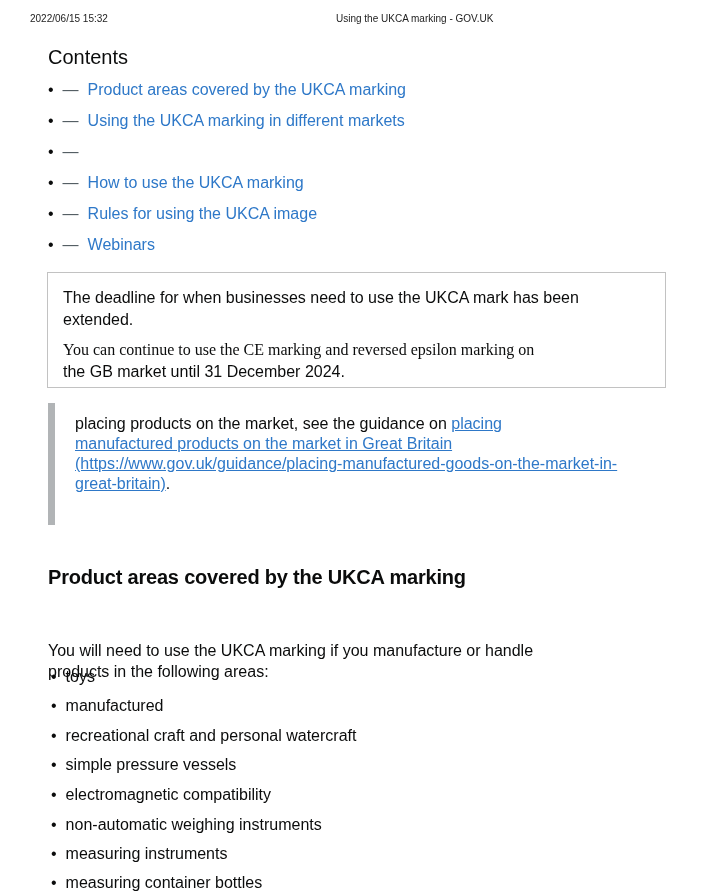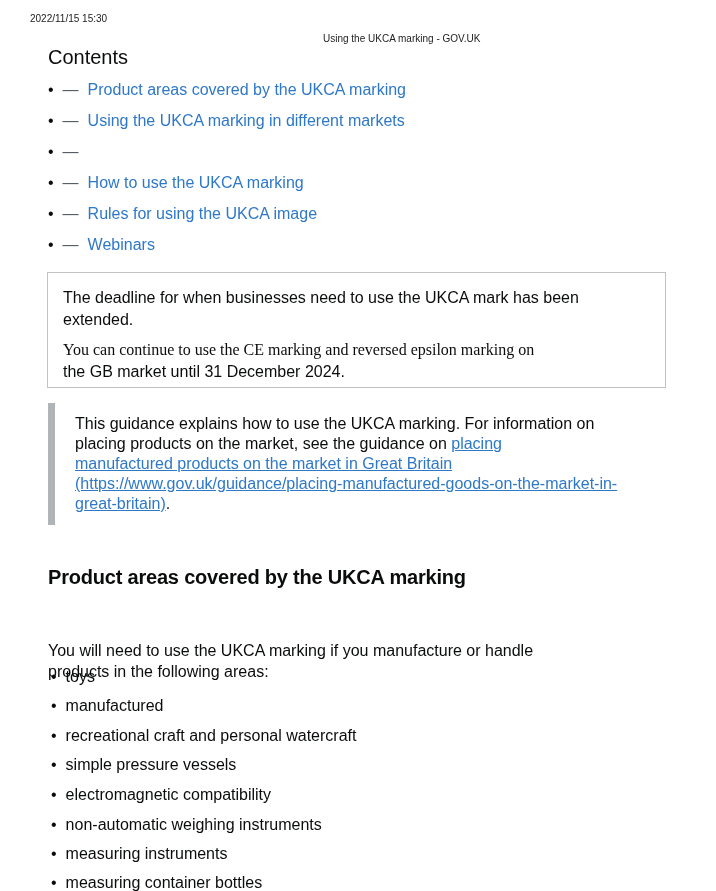--- a/index.html
+++ b/index.html
@@ -7,21 +7,21 @@
     width:716px;height:891px;position:relative;background:#ffffff;
     font-family:"Liberation Sans", sans-serif;color:var(--text,#0b0c0c);
     overflow:hidden;
   }
   .abs{position:absolute;}
   .nowrap{white-space:nowrap;}
 
   
   .hdr{font-size:10px;color:#222;top:13px;}
   .hdr-left{left:30px;}
-  .hdr-title{left:323px;margin-top:20px;}
+  .hdr-title{left:336px;}
 
   
   .contents-heading{left:48px;top:46px;font-size:20px;}
   .toc-item{left:48px;display:flex;align-items:baseline;column-gap:9px;font-size:16px;line-height:22px;}
   .bullet{color:#0b0c0c;}
   .dash{color:#505a5f;}
   a.toc-link{color:var(--link,#2e78c8);text-decoration:none;cursor:pointer;}
 
   
   .notice-box{left:47px;top:272px;width:619px;height:116px;border:1px solid var(--box_border,#c2c2c2);box-sizing:border-box;padding:14px 0 0 15px;}
@@ -37,21 +37,21 @@
   
   .section-heading{left:48px;top:566px;font-size:20px;font-weight:bold;letter-spacing:-0.2px;}
   .intro{left:48px;top:640px;}
   .intro-line{font-size:16px;line-height:21px;white-space:nowrap;}
 
   .prod-item{left:51px;display:flex;align-items:baseline;column-gap:9px;font-size:16px;line-height:20px;white-space:nowrap;}
 </style>
 </head>
 <body>
 
-<div class="abs hdr hdr-left nowrap">2022/11/15 15:30</div>
+<div class="abs hdr hdr-left nowrap">2022/06/15 15:32</div>
 <div class="abs hdr hdr-title nowrap">Using the UKCA marking - GOV.UK</div>
 
 <div class="abs contents-heading nowrap">Contents</div>
 
 <div class="abs toc-item nowrap" style="top:79px">
   <span class="bullet">•</span>
   <span class="dash">—</span>
   <a class="toc-link">Product areas covered by the UKCA marking</a>
 </div>
 <div class="abs toc-item nowrap" style="top:110px">
@@ -81,21 +81,20 @@
 
 <div class="abs notice-box">
   <div class="box-line">The deadline for when businesses need to use the UKCA mark has been</div>
   <div class="box-line">extended.</div>
   <div class="box-line para-gap">You can continue to use the CE marking and reversed epsilon marking on</div>
   <div class="box-line">the GB market until 31 December 2024.</div>
 </div>
 
 <div class="abs inset-bar"></div>
 <div class="abs inset-text">
-  <div class="inset-line">This guidance explains how to use the UKCA marking. For information on</div>
   <div class="inset-line"><span>placing products on the market, see the guidance on </span><a class="inline-link">placing</a></div>
   <div class="inset-line"><a class="inline-link">manufactured products on the market in Great Britain</a></div>
   <div class="inset-line"><a class="inline-link">(https://www.gov.uk/guidance/placing-manufactured-goods-on-the-market-in-</a></div>
   <div class="inset-line"><a class="inline-link">great-britain)</a><span>.</span></div>
 </div>
 
 <h2 class="abs section-heading nowrap" style="margin:0">Product areas covered by the UKCA marking</h2>
 
 <div class="abs intro">
   <div class="intro-line">You will need to use the UKCA marking if you manufacture or handle</div>

